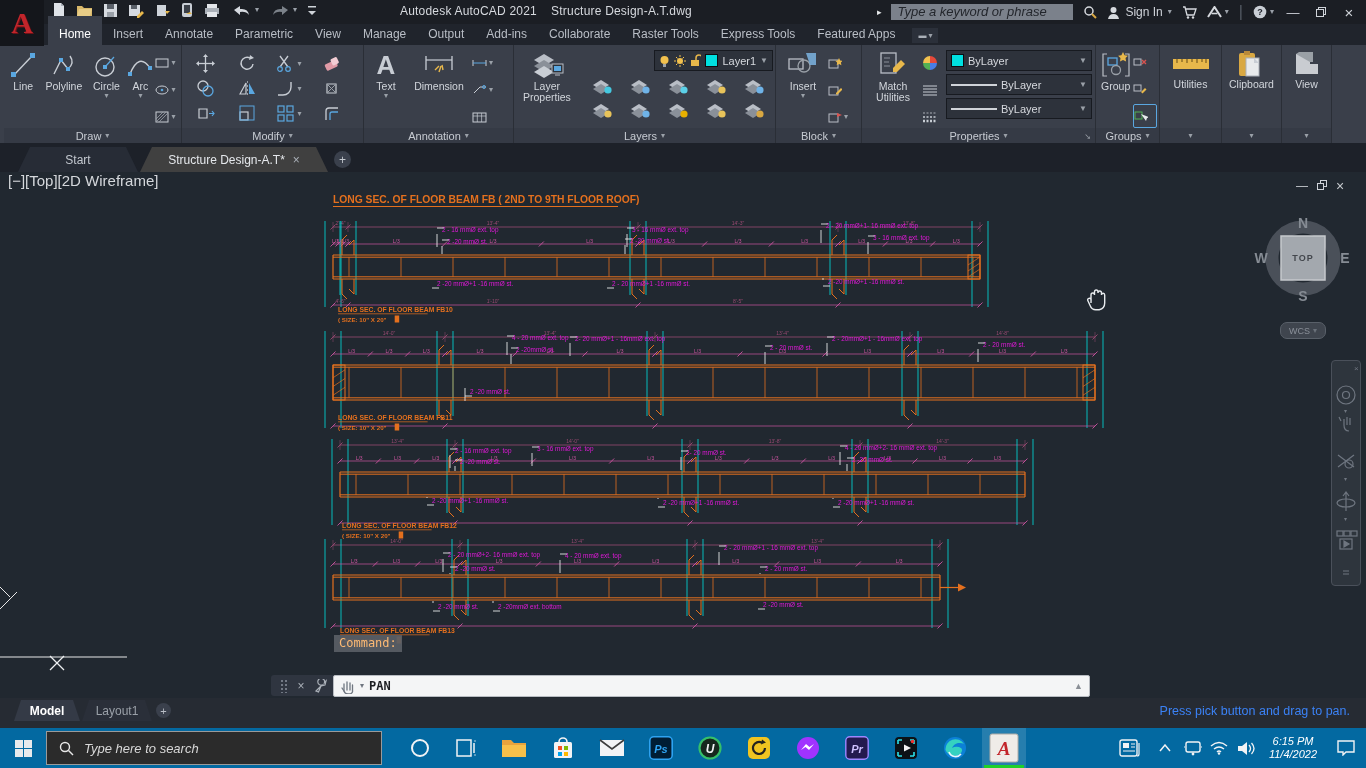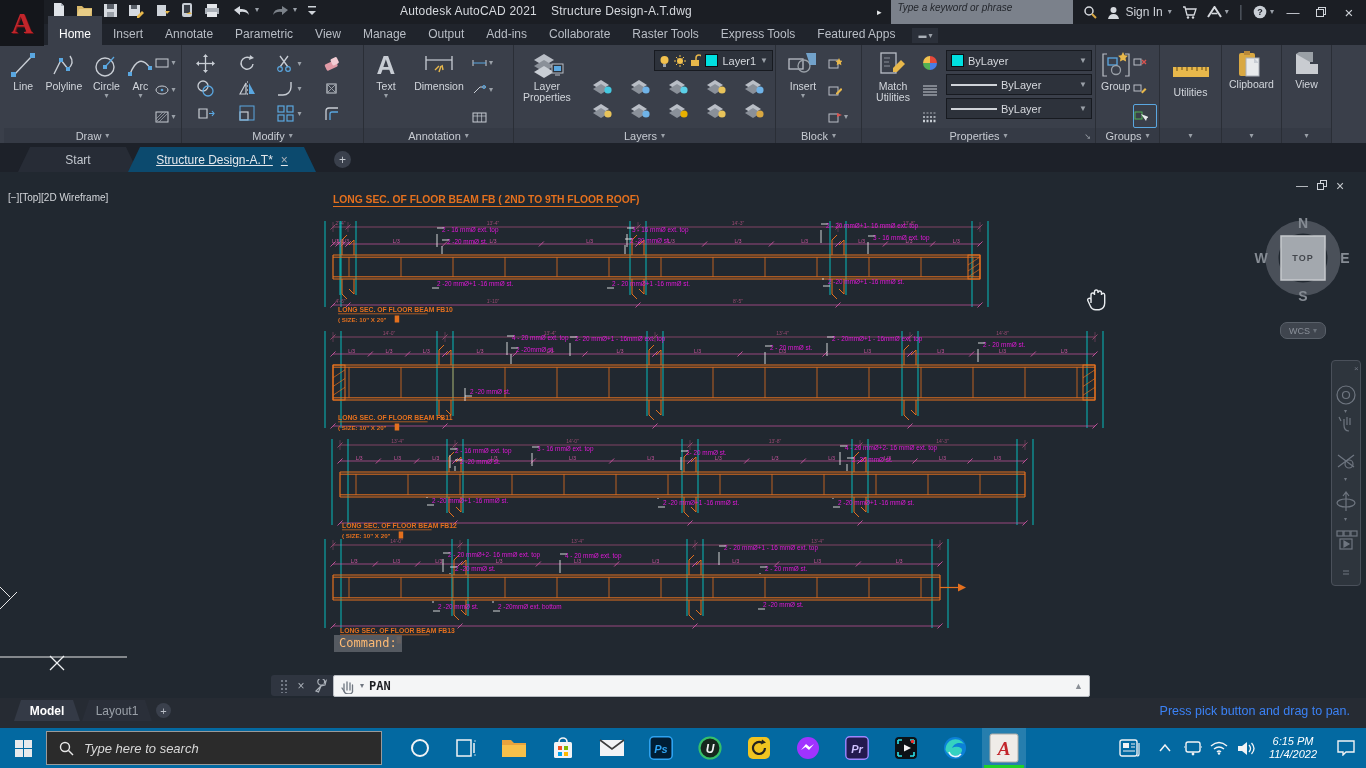--- a/index.html
+++ b/index.html
@@ -9,22 +9,22 @@
   .caret{font-size:8px;color:#9aa0a8;line-height:1;}
   
   #titlebar{position:absolute;left:0;top:0;width:1366px;height:24px;background:#1b1e24;color:#cfd3d9;}
   #acad-logo{position:absolute;left:0;top:0;width:44px;height:46px;background:#14161b;
      display:flex;align-items:center;justify-content:center;font-family:"Liberation Serif",serif;
      font-weight:bold;font-size:30px;color:#c2252b;text-shadow:1px 1px 0 #6d1216;z-index:5;}
   .qat{position:absolute;top:2px;display:flex;align-items:center;gap:10px;left:52px;}
   .qat .qi{display:flex;align-items:center;gap:2px;}
   #tb-title{position:absolute;top:4px;left:400px;font-size:12px;color:#d6d9de;letter-spacing:.2px;}
   #tb-right{position:absolute;right:8px;top:0;height:24px;display:flex;align-items:center;gap:10px;}
-  #kw-search{width:170px;height:24px;background:#7b818b;color:#23262c;font-style:italic;
-     font-size:10px;line-height:16px;padding:0 6px;overflow:hidden;white-space:nowrap;}
+  #kw-search{width:170px;height:16px;background:#7b818b;color:#23262c;font-style:italic;
+     font-size:13px;line-height:16px;padding:0 6px;overflow:hidden;white-space:nowrap;}
   .winbtn{font-size:13px;color:#cfd3d9;width:18px;text-align:center;}
   .ico-restore{position:relative;width:10px;height:10px;display:inline-block;}
   .ico-restore::before{content:"";position:absolute;right:0;top:0;width:6px;height:6px;border:1px solid #cfd3d9;}
   .ico-restore::after{content:"";position:absolute;left:0;bottom:0;width:6px;height:6px;border:1px solid #cfd3d9;background:#1b1e24;}
   
   #tabrow{position:absolute;left:0;top:24px;width:1366px;height:21px;background:#20242c;display:flex;align-items:flex-end;padding-left:48px;box-sizing:border-box;}
   .rtab{font-size:12px;color:#b9bec6;padding:11px 11px 4px;cursor:default;white-space:nowrap;}
   .rtab.active{background:#3a3f4a;color:#fff;}
   #tab-more{width:26px;height:15px;background:#2b303a;margin:0 0 2px 6px;display:flex;align-items:center;justify-content:center;gap:2px;color:#aab0b8;font-size:8px;}
   
@@ -38,26 +38,26 @@
   .minirow{display:flex;align-items:center;gap:2px;height:22px;}
   .combo{background:#2d323b;border:1px solid #171a20;height:19px;display:flex;align-items:center;gap:4px;padding:0 4px;color:#d6d9de;font-size:11px;}
   .combo .cend{margin-left:auto;color:#9aa0a8;font-size:8px;}
   .swatch{width:11px;height:11px;background:#00e0e0;border:1px solid #0c0e12;}
   .lineswatch{width:46px;height:2px;background:#cfd3d8;}
   
   #filetabs{position:absolute;left:0;top:143px;width:1366px;height:29px;background:#1d2129;}
   .ftab{position:absolute;top:4px;height:25px;display:flex;align-items:center;justify-content:center;gap:8px;font-size:12px;
         clip-path:polygon(12px 0,calc(100% - 12px) 0,100% 100%,0 100%);}
   #ftab-start{left:18px;width:120px;background:#272c36;color:#c3c8cf;}
-  #ftab-doc{left:128px;width:188px;background:#0c4a6e;color:#e4e7eb;text-decoration:underline;}
+  #ftab-doc{left:140px;width:188px;background:#404040;color:#e4e7eb;}
   #ftab-plus{position:absolute;left:334px;top:8px;width:17px;height:17px;border-radius:50%;background:#3a404c;color:#c3c8cf;
       display:flex;align-items:center;justify-content:center;font-size:12px;}
   
   #canvas{position:absolute;left:0;top:172px;width:1366px;height:526px;background:#212830;}
-  #vp-label{position:absolute;left:8px;top:20px;font-size:10px;color:#d4d7db;}
+  #vp-label{position:absolute;left:8px;top:0;font-size:15px;color:#d4d7db;}
   #canvas-winbtns{position:absolute;left:1296px;top:6px;display:flex;gap:9px;align-items:center;color:#c6cace;}
   #canvas-winbtns .cwb{font-size:12px;}
   .ico-restore.sm::before{width:5px;height:5px;}  .ico-restore.sm::after{width:5px;height:5px;background:#212830;}
   #wcs-pill{position:absolute;left:1280px;top:150px;width:44px;height:15px;border-radius:7px;background:#3f454e;
      border:1px solid #596069;color:#8a9099;font-size:9px;display:flex;align-items:center;justify-content:center;gap:3px;}
   #navbar{position:absolute;left:1331px;top:188px;width:30px;height:226px;background:rgba(58,63,72,.55);
      border:1px solid #4a505a;border-radius:4px;box-sizing:border-box;}
   
   .cmdchip{position:absolute;background:rgba(90,94,102,.92);color:#fdba74;
      font-family:"DejaVu Sans Mono",monospace;font-size:12px;padding:1px 5px 2px;white-space:nowrap;}
@@ -688,21 +688,21 @@
             </div>
         </div>
       </div>
       <div class="plabel">
           <span>Groups</span>
           <span class="caret">▾</span>
         </div>
     </div>
 
     <div class="panel" style="left:1160px;width:62px;">
-      <div class="pbody" style="justify-content:center;margin-top:8px;">
+      <div class="pbody" style="justify-content:center;">
         <div class="bigbtn">
           <svg width="40" height="28">
               <rect x="2" y="9" width="36" height="10" fill="#e8b84b"></rect>
               <path d="M6 9 v4 M11 9 v3 M16 9 v4 M21 9 v3 M26 9 v4 M31 9 v3 M35 9 v4" stroke="#7a5c1e" stroke-width="1.2"></path>
             </svg>
           <span class="blabel">Utilities</span>
         </div>
       </div>
       <div class="plabel">
           <span class="caret">▾</span>

